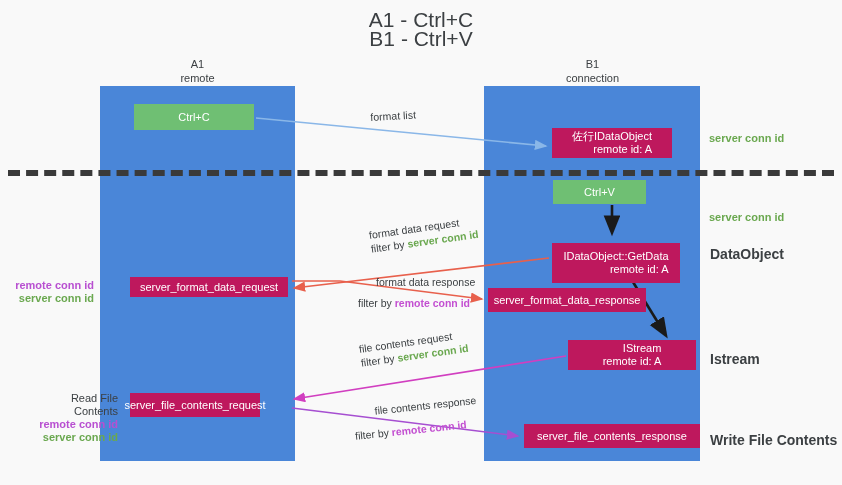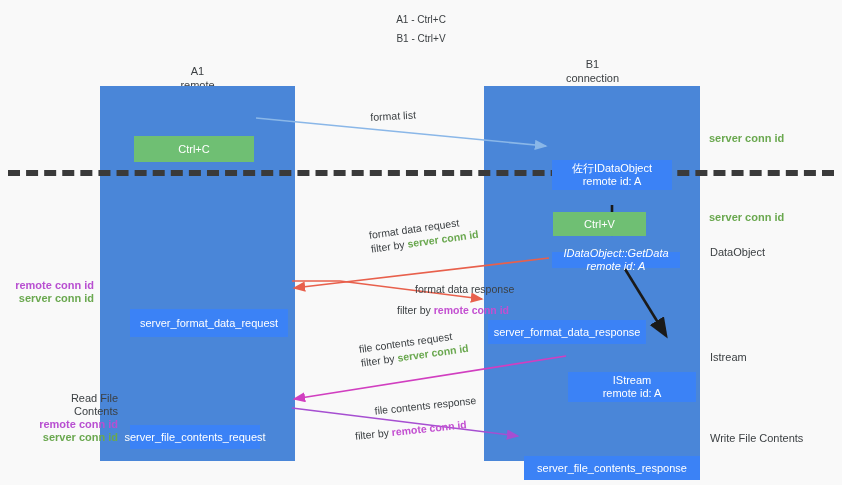--- a/index.html
+++ b/index.html
@@ -11,69 +11,68 @@
     position:relative;
     overflow:hidden;
   }
   #stage{position:absolute;left:0;top:0;width:842px;height:485px;}
   .abs{position:absolute;}
 
   
   #title{
     left:0;top:10px;width:842px;
     text-align:center;
-    font-size:10px;line-height:19px;
+    font-size:21px;line-height:19px;
     color:#3c4043;
     white-space:pre-line;
   }
 
   
   .lane{background:#4a86d8;}
   #lane-a1{left:100px;top:86px;width:195px;height:375px;}
   #lane-b1{left:484px;top:86px;width:216px;height:375px;}
 
   .lane-head{
     text-align:center;font-size:11px;line-height:14px;
     color:#3c4043;white-space:pre-line;
   }
-  #head-a1{left:135px;top:57px;width:125px;margin-top:7px;}
+  #head-a1{left:135px;top:57px;width:125px;}
   #head-b1{left:530px;top:57px;width:125px;}
 
   
   #divider{
     left:8px;top:170px;width:826px;height:0;
     border-top:6px dashed #3a3a3a;
   }
 
   
   .node{
     box-sizing:border-box;
     display:flex;align-items:center;justify-content:center;
-    text-align:center;
+    text-align:right;
     font-size:11px;line-height:13px;
     color:#ffffff;
     white-space:pre-line;
     padding:2px 4px;
-    margin-top:32px;
   }
   .green{background:#6fbf73;}
-  .orange{background:#3b82f6;}
+  .orange{background:#be185d;}
 
   #n-ctrlc{left:134px;top:104px;width:120px;height:26px;}
   #n-idataobject{left:552px;top:128px;width:120px;height:30px;}
   #n-ctrlv{left:553px;top:180px;width:93px;height:24px;}
-  #n-getdata{left:552px;top:220px;width:128px;height:16px;font-style:italic;}
-  #n-fmt-req{left:130px;top:277px;width:158px;height:28px;}
+  #n-getdata{left:552px;top:243px;width:128px;height:40px;}
+  #n-fmt-req{left:130px;top:277px;width:158px;height:20px;}
   #n-fmt-resp{left:488px;top:288px;width:158px;height:24px;}
   #n-istream{left:568px;top:340px;width:128px;height:30px;}
   #n-file-req{left:130px;top:393px;width:130px;height:24px;}
   #n-file-resp{left:524px;top:424px;width:176px;height:24px;}
 
   
-  .side-label{font-size:11px;color:#3c4043;}
+  .side-label{font-size:14px;color:#3c4043;font-weight:bold;}
   .side-green{font-size:11px;color:#6aa84f;font-weight:bold;}
   #lbl-serverconn-1{left:709px;top:132px;}
   #lbl-serverconn-2{left:709px;top:211px;}
   #lbl-dataobject{left:710px;top:246px;}
   #lbl-istream{left:710px;top:351px;}
   #lbl-writefile{left:710px;top:432px;}
 
   
   .left-block{font-size:11px;line-height:13px;text-align:right;}
   .c-remote{color:#b84fd1;font-weight:bold;}
@@ -85,21 +84,21 @@
   
   .arrow-label{
     font-size:10.5px;line-height:14px;
     color:#3c4043;white-space:nowrap;
   }
   .arrow-label .hl-green{color:#6aa84f;font-weight:bold;}
   .arrow-label .hl-mag{color:#c34fd1;font-weight:bold;}
 
   #al-formatlist{left:370px;top:110px;transform:rotate(-3.2deg);transform-origin:left top;}
   #al-fdreq{left:368px;top:228px;transform:rotate(-8deg);transform-origin:left top;}
-  #al-fdresp{left:358px;top:282px;transform:rotate(0deg);transform-origin:left top;margin-left:39px;}
+  #al-fdresp{left:358px;top:275px;transform:rotate(0deg);transform-origin:left top;}
   #al-fcreq{left:358px;top:342px;transform:rotate(-8deg);transform-origin:left top;}
   #al-fcresp{left:352px;top:406px;transform:rotate(-6deg);transform-origin:left top;}
 
   svg.overlay{position:absolute;left:0;top:0;width:842px;height:485px;pointer-events:none;}
 </style>
 </head>
 <body>
 
 <div id="stage">
 

